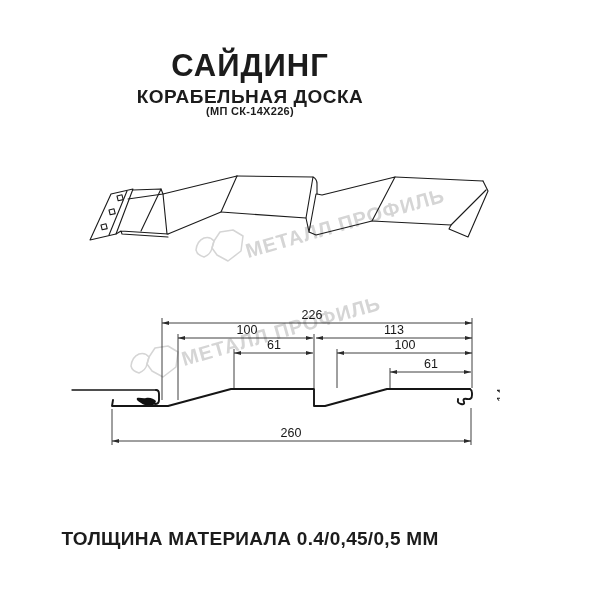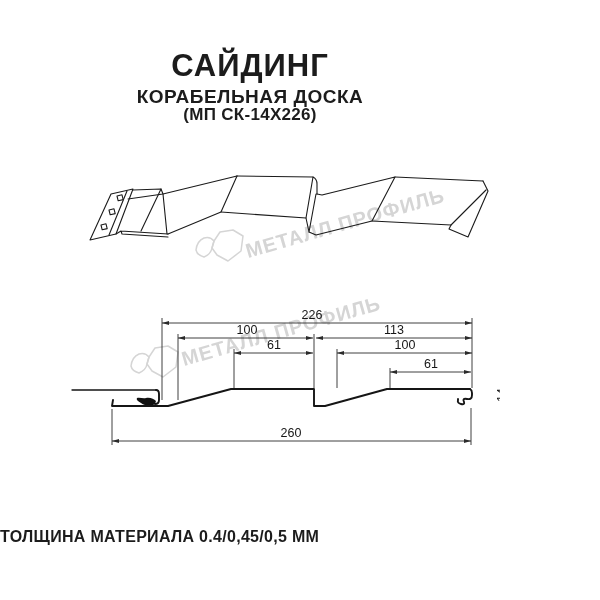--- a/index.html
+++ b/index.html
@@ -1,23 +1,23 @@
 <!DOCTYPE html>
 <html><head>
 <meta charset="utf-8">
 <style>
   html,body{margin:0;padding:0;background:#fff;}
   .page{position:relative;width:500px;height:600px;background:#fff;overflow:hidden;
         font-family:"Liberation Sans",sans-serif;color:#1c1c1c;}
   .hdr{position:absolute;left:0;right:0;text-align:center;}
   .title{top:48px;font-size:31px;font-weight:800;letter-spacing:1px;}
   .subtitle{top:86px;font-size:19px;font-weight:700;letter-spacing:.5px;}
-  .model{top:105px;font-size:17px;font-weight:700;letter-spacing:.3px;}
-  .footer{position:absolute;top:528px;left:0;right:0;text-align:left;
-          font-size:16px;font-weight:700;letter-spacing:.3px;}
+  .model{top:105px;font-size:11px;font-weight:700;letter-spacing:.3px;}
+  .footer{position:absolute;top:528px;left:0;right:0;text-align:center;
+          font-size:19px;font-weight:700;letter-spacing:.3px;}
   svg{position:absolute;left:0;top:0;}
   .outl{fill:none;stroke:#1b1b1b;stroke-width:1.1;stroke-linejoin:round;stroke-linecap:round;}
   .sect{fill:none;stroke:#151515;stroke-width:1.9;stroke-linejoin:round;stroke-linecap:round;}
   .thin{fill:none;stroke:#151515;stroke-width:1.3;stroke-linecap:round;}
   .dim{fill:none;stroke:#2a2a2a;stroke-width:0.9;}
   .dimtxt{fill:#161616;font-family:"Liberation Sans",sans-serif;font-size:12.5px;}
   .wmtxt{fill:#d5d5d5;font-family:"Liberation Sans",sans-serif;font-size:20px;
          font-weight:700;letter-spacing:1px;}
   .wmlogo{fill:none;stroke:#d5d5d5;stroke-width:1.5;stroke-linejoin:round;}
 </style>

